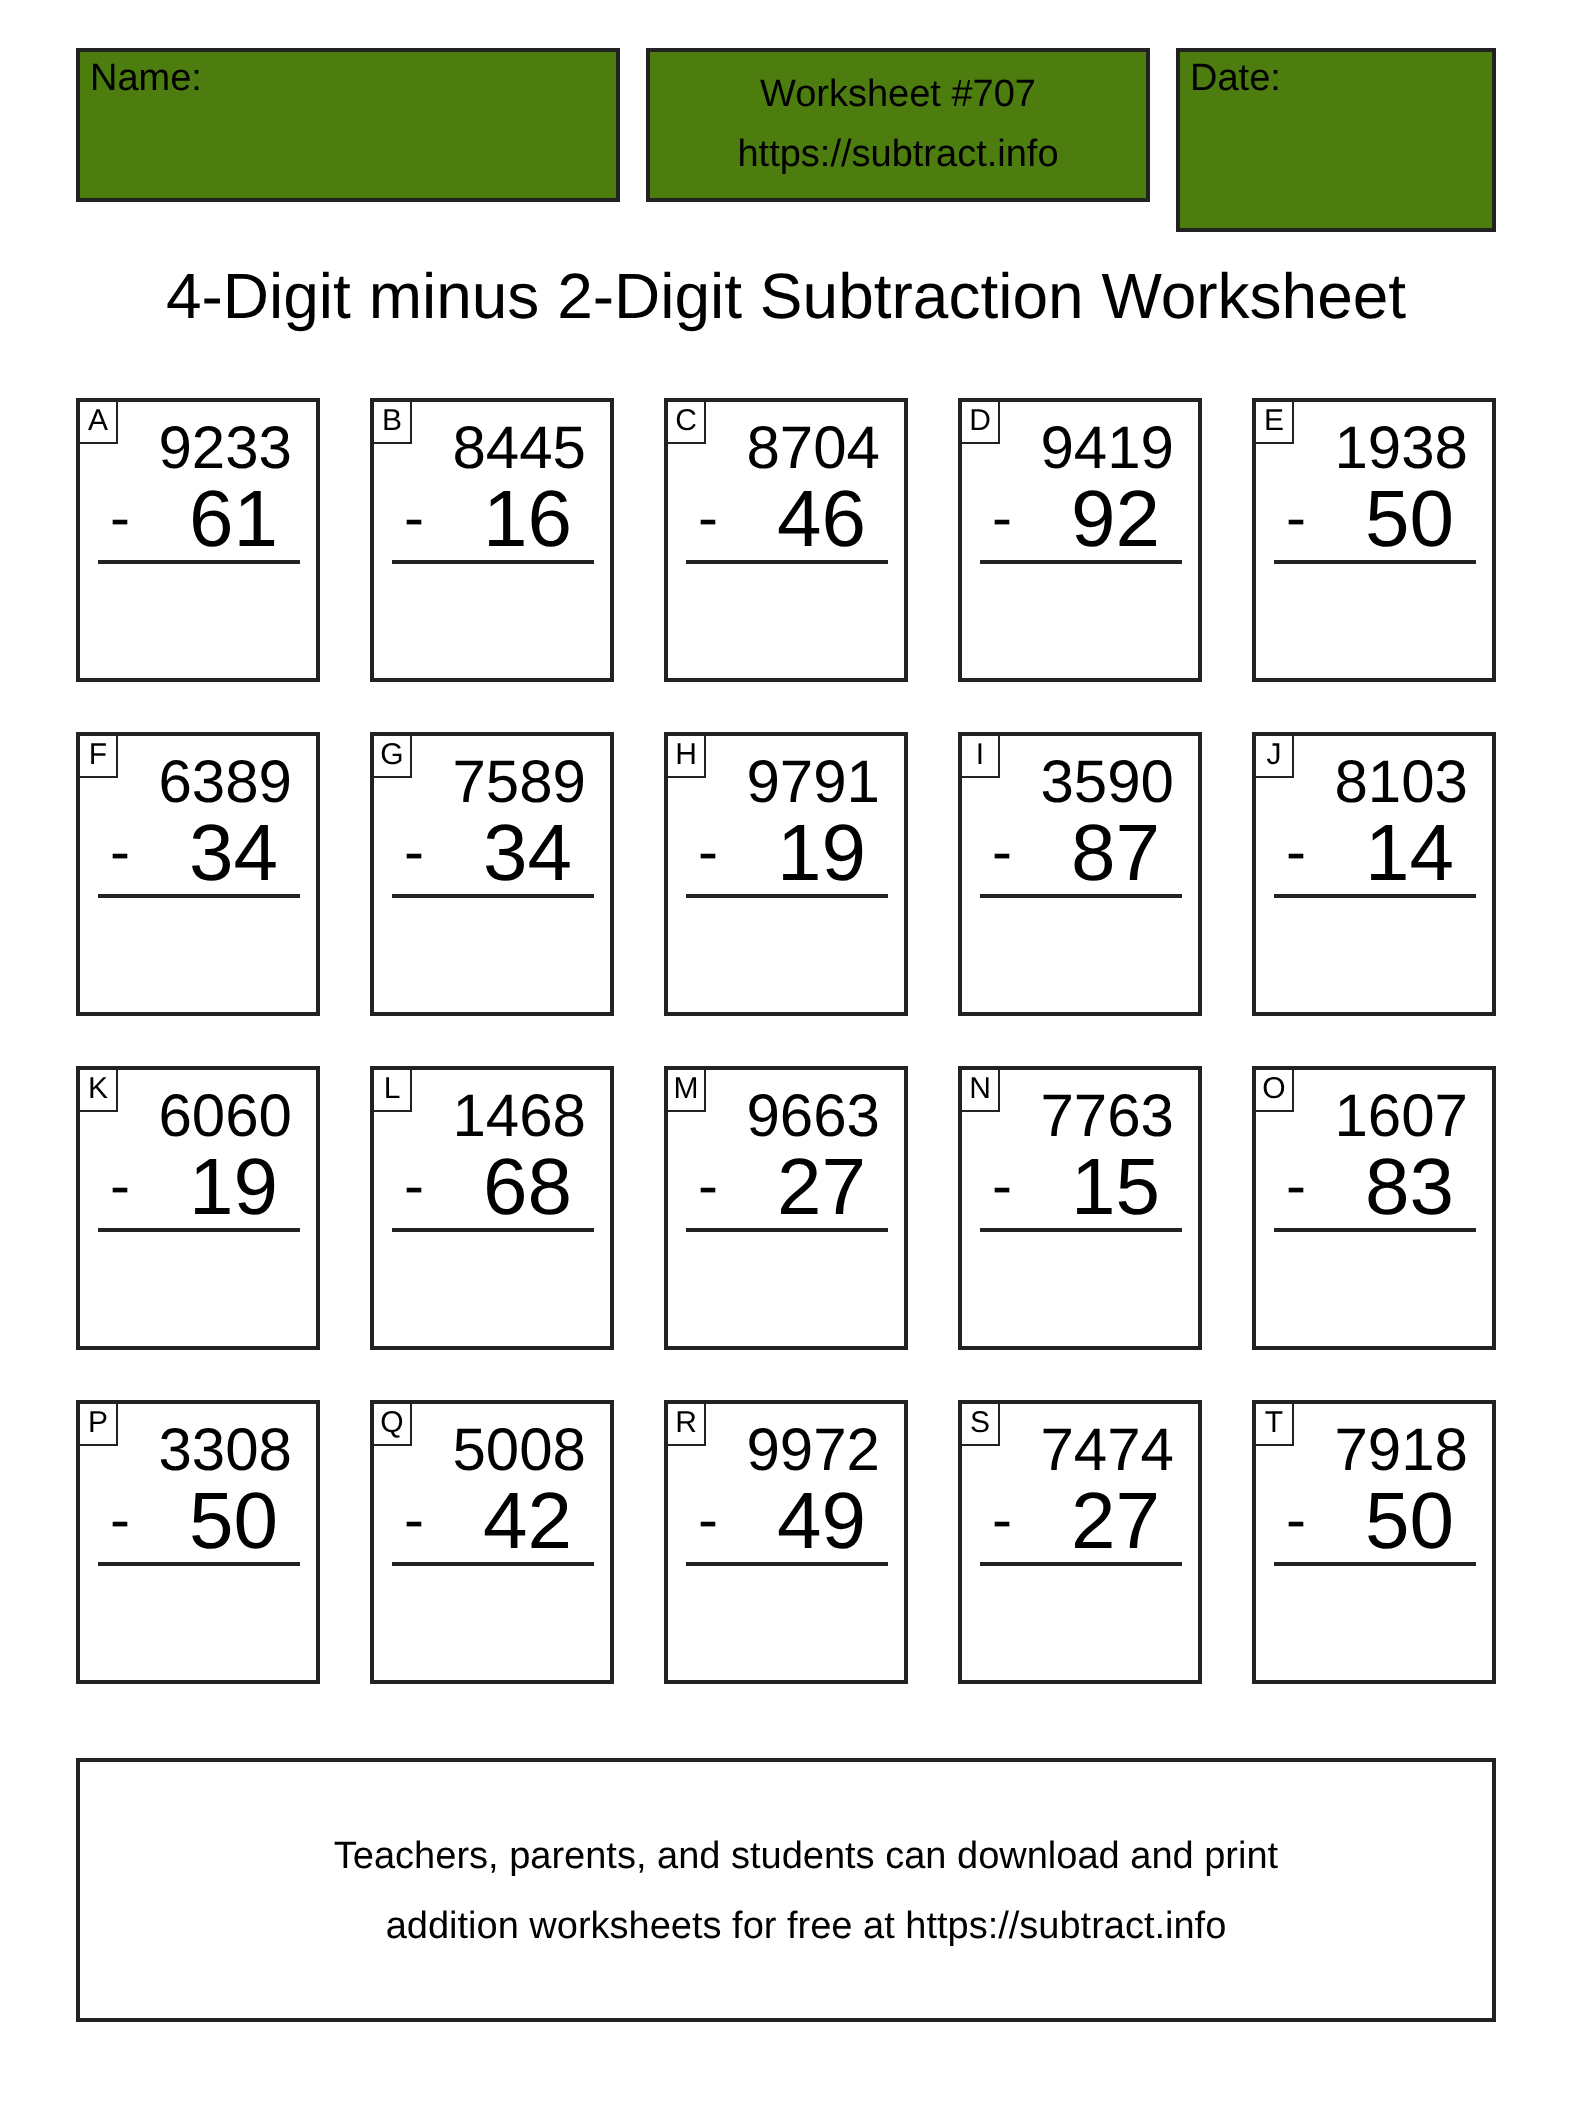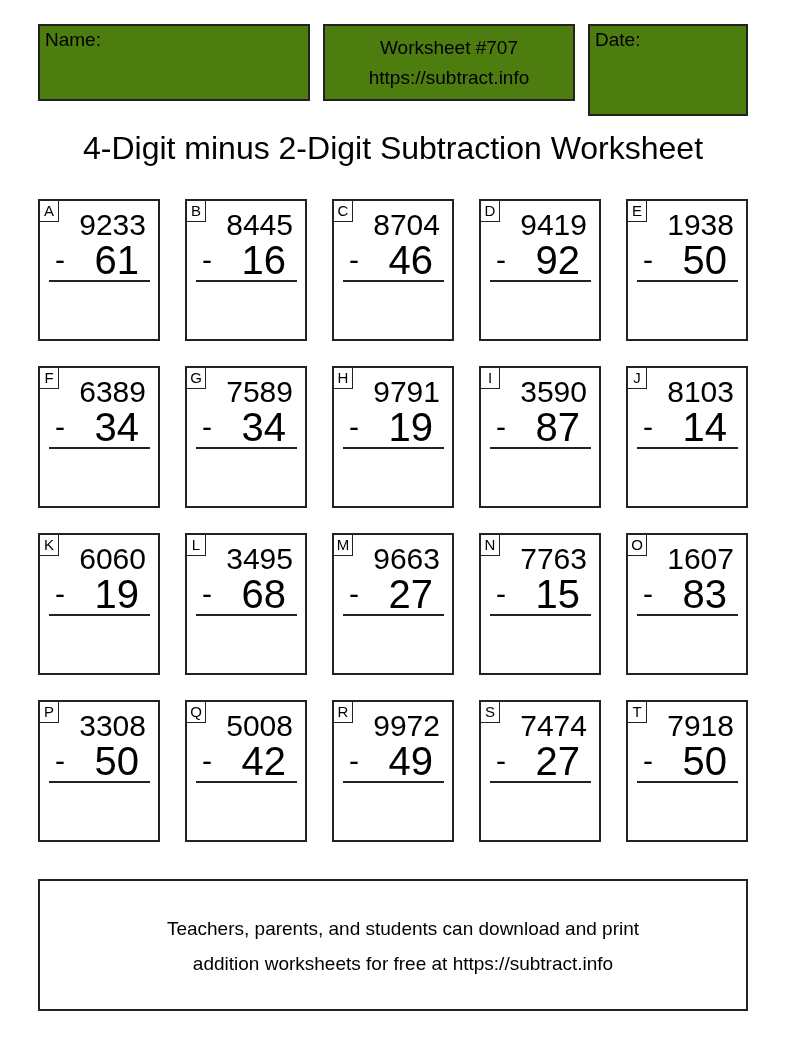--- a/index.html
+++ b/index.html
@@ -220,21 +220,21 @@
     <div class="problem" style="left: 38px; top: 533px;">
       <div class="letter">K</div>
       <div class="minuend">6060</div>
       <div class="minus">-</div>
       <div class="subtrahend">19</div>
       <div class="answer-line"></div>
       <div class="answer-area"></div>
     </div>
     <div class="problem" style="left: 185px; top: 533px;">
       <div class="letter">L</div>
-      <div class="minuend">3495</div>
+      <div class="minuend">1468</div>
       <div class="minus">-</div>
       <div class="subtrahend">68</div>
       <div class="answer-line"></div>
       <div class="answer-area"></div>
     </div>
     <div class="problem" style="left: 332px; top: 533px;">
       <div class="letter">M</div>
       <div class="minuend">9663</div>
       <div class="minus">-</div>
       <div class="subtrahend">27</div>

